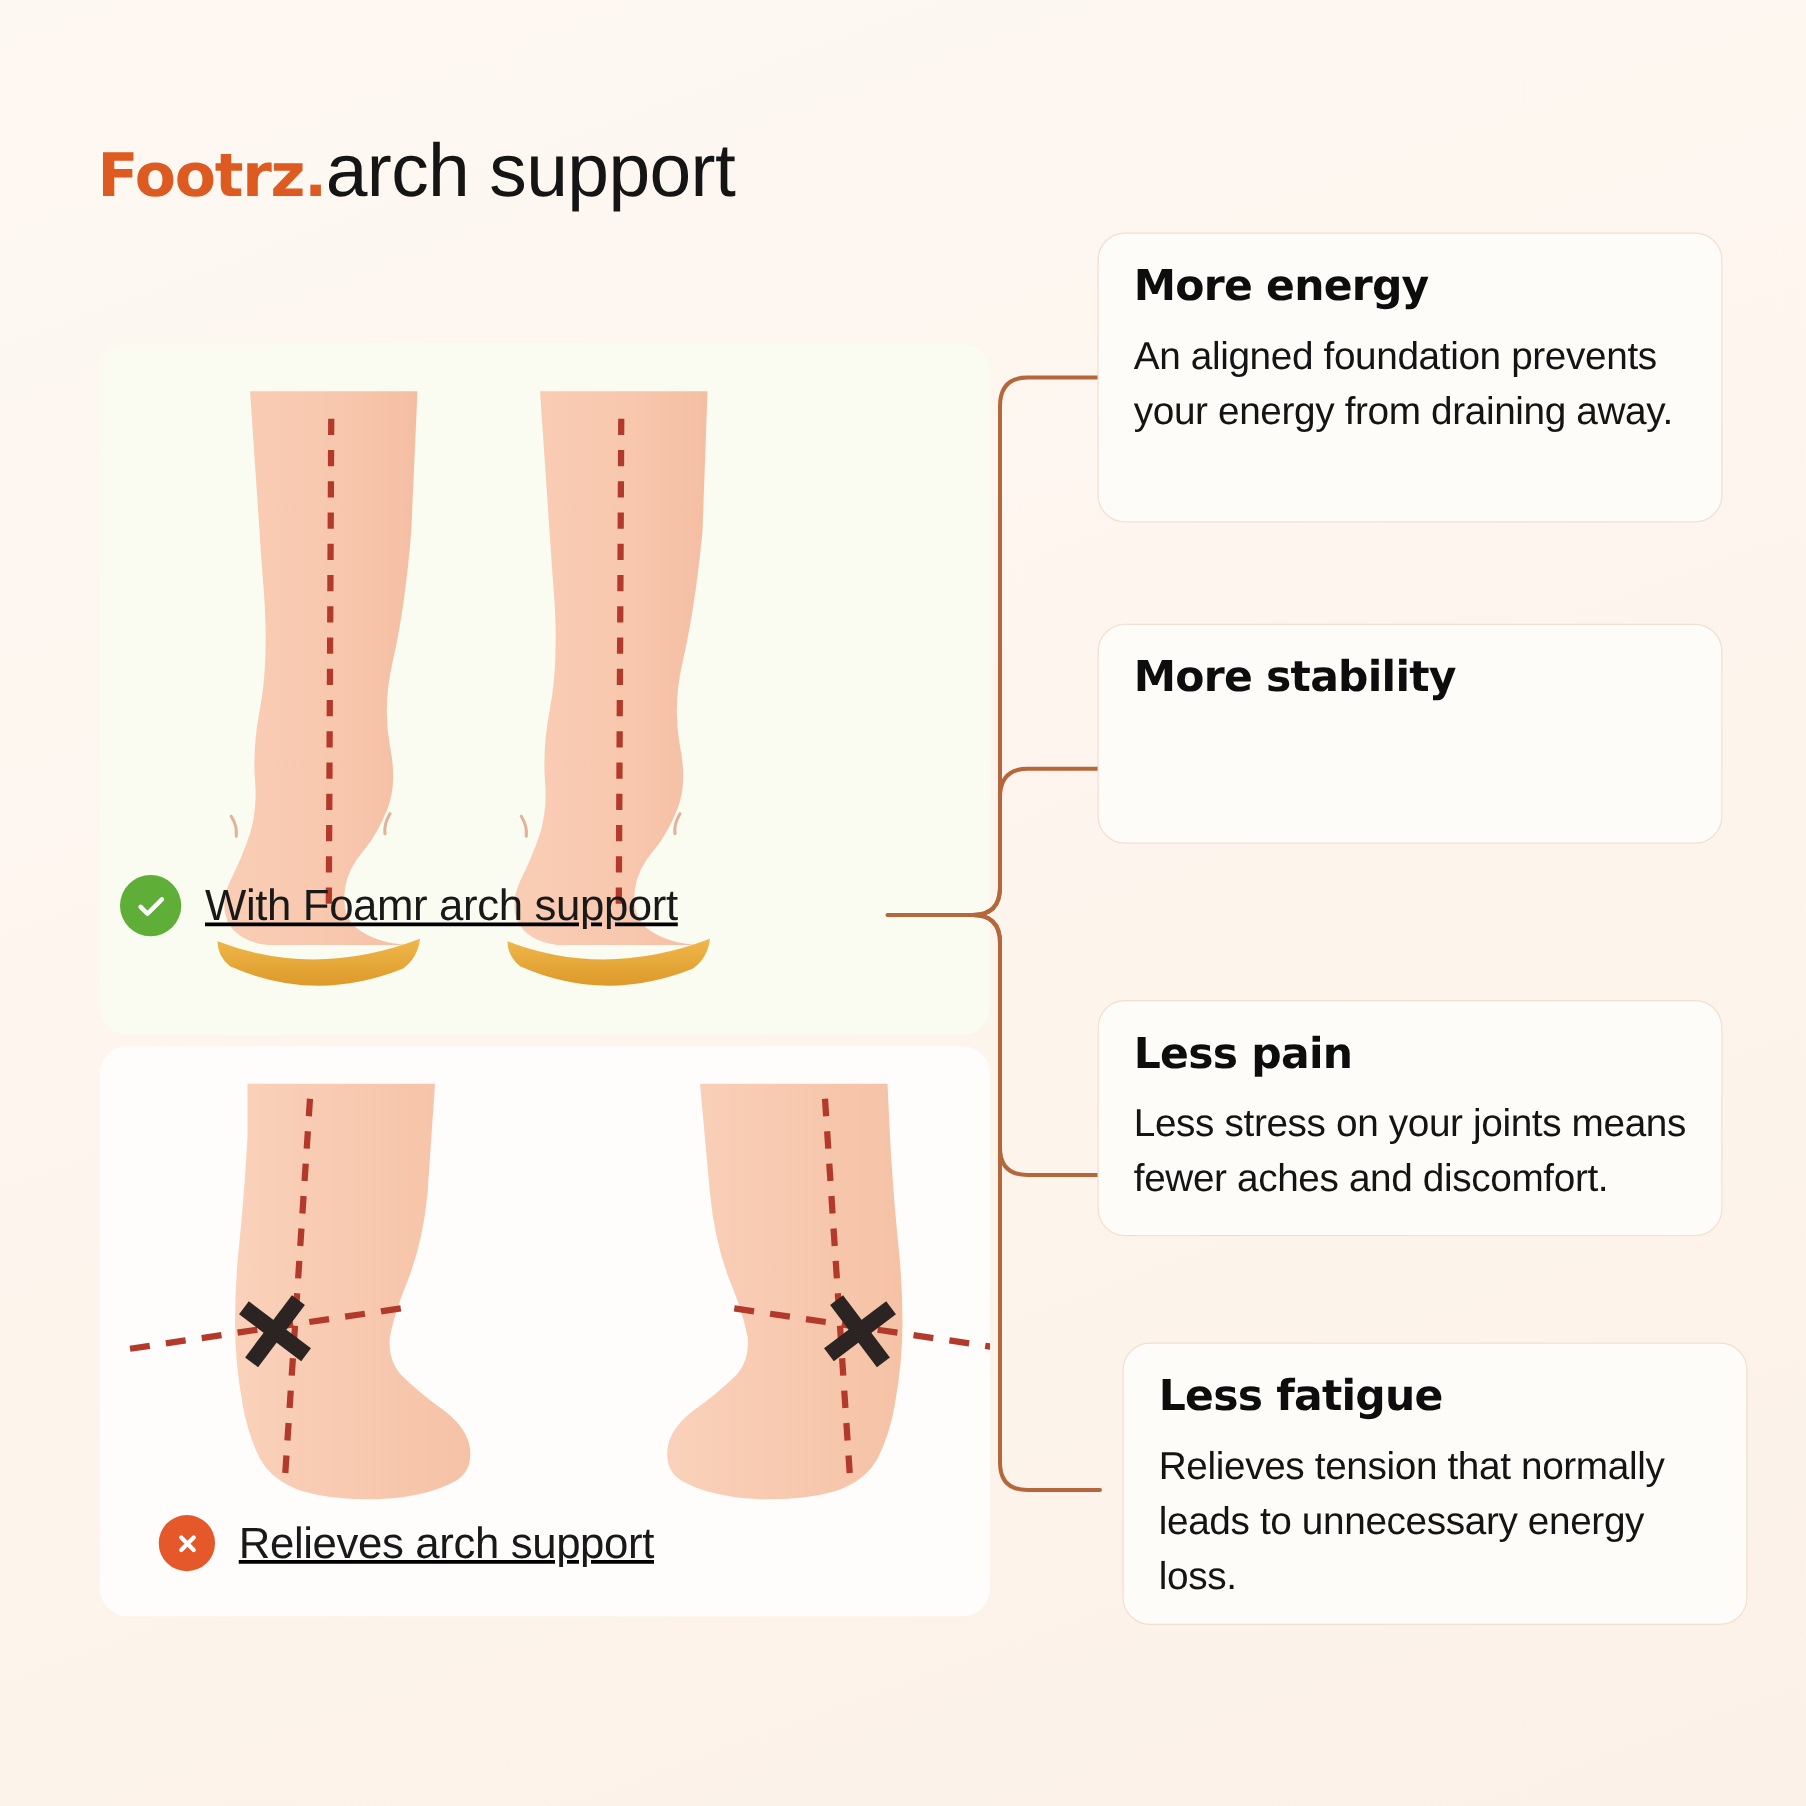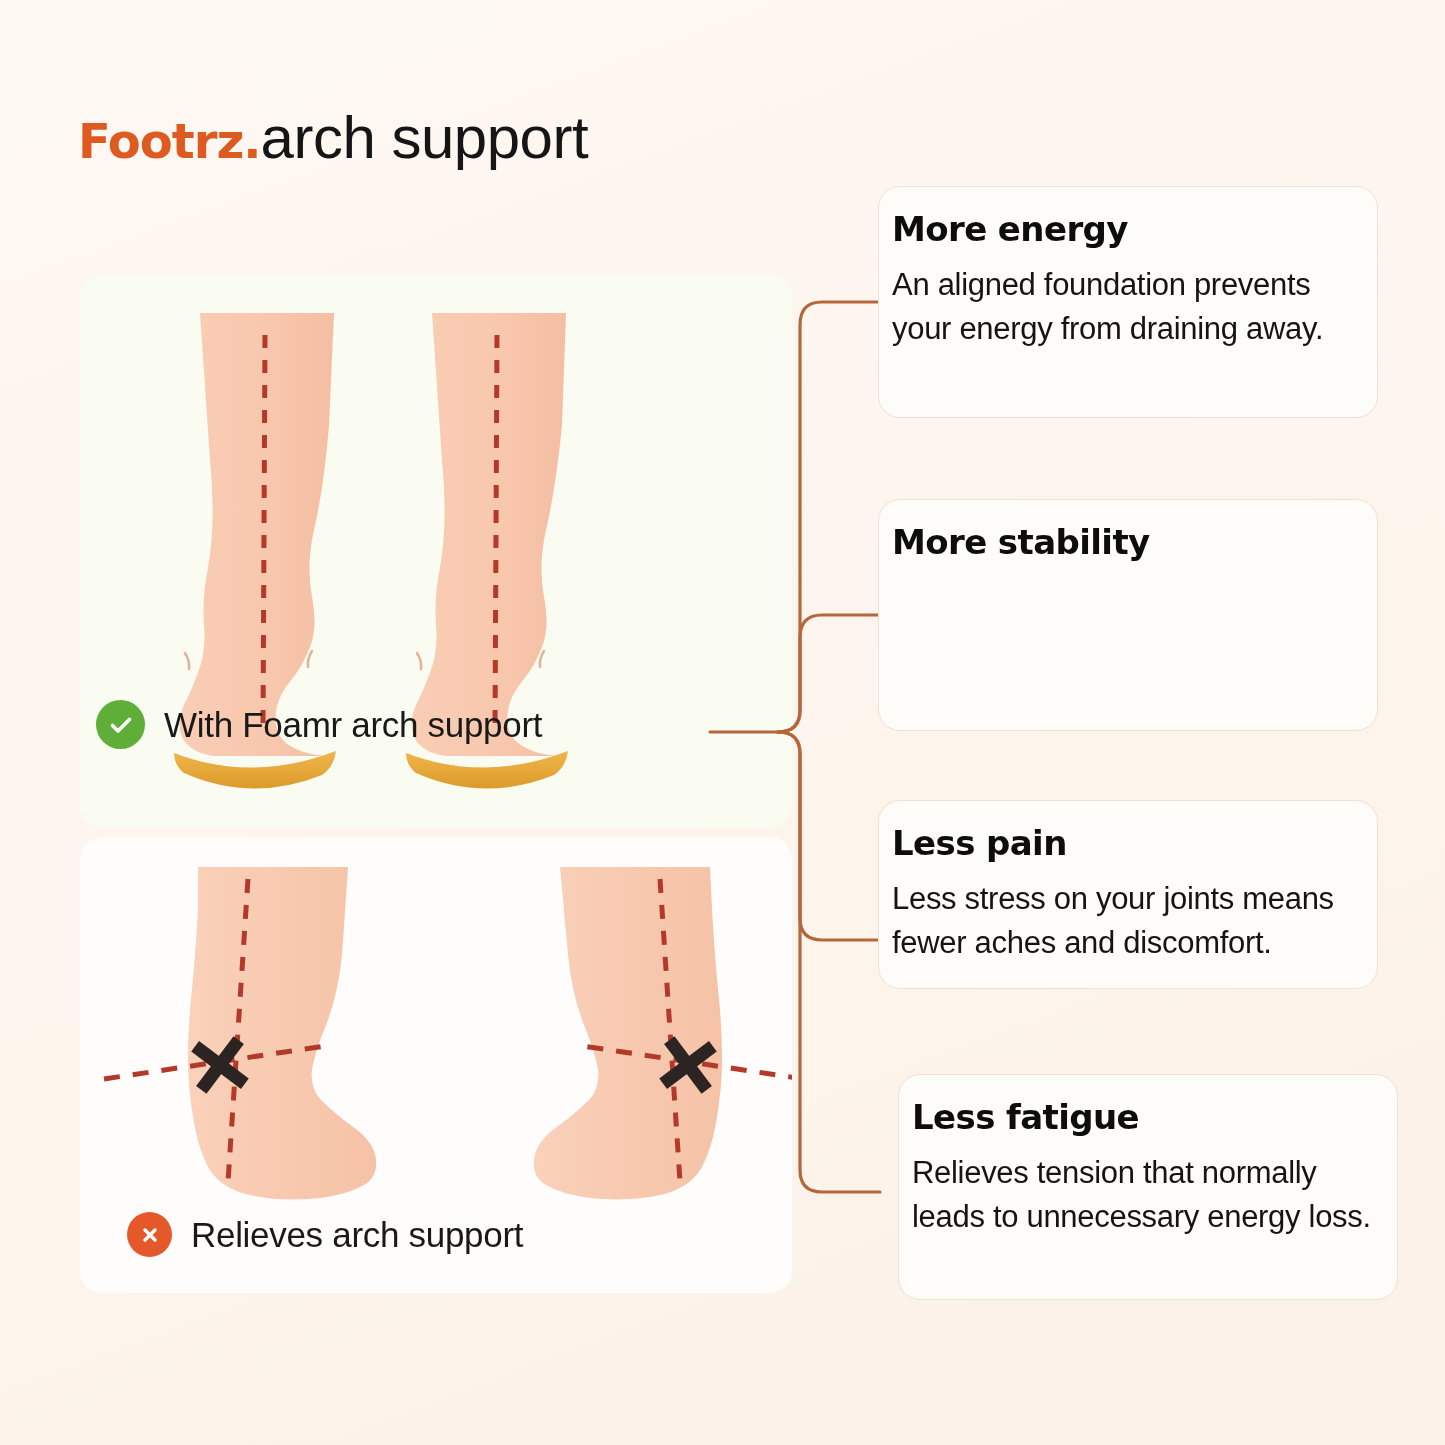--- a/index.html
+++ b/index.html
@@ -72,20 +72,21 @@
   }
 
   .svg-figure { display: block; }
 
   
   .caption {
     position: absolute;
     display: flex;
     align-items: center;
     gap: 19px;
+    text-decoration: underline;
   }
   .caption-good { left: 96px; top: 700px; }
   .caption-bad  { left: 127px; top: 1212px; }
 
   .cap-icon {
     width: 49px;
     height: 49px;
     border-radius: 50%;
     display: flex;
     align-items: center;
@@ -114,24 +115,24 @@
 
   
   .card {
     position: absolute;
     left: 878px;
     width: 500px;
     background: #FEFCF8;
     border: 1.5px solid #F2E0D2;
     border-radius: 22px;
     box-sizing: border-box;
-    padding: 22px 26px 22px 13px;
+    padding: 22px 26px 22px 28px;
   }
   .card-1 { top: 186px;  height: 232px; }
-  .card-2 { top: 499px;  height: 232px; }
+  .card-2 { top: 499px;  height: 176px; }
   .card-3 { top: 800px;  height: 189px; }
   .card-4 { top: 1074px; height: 226px; margin-left: 20px; }
 
   .card-title {
     font-family: "DejaVu Sans", sans-serif;
     font-weight: bold;
     font-size: 34px;
     color: #0D0D0D;
     letter-spacing: -0.6px;
     margin: 0 0 14px 0;

